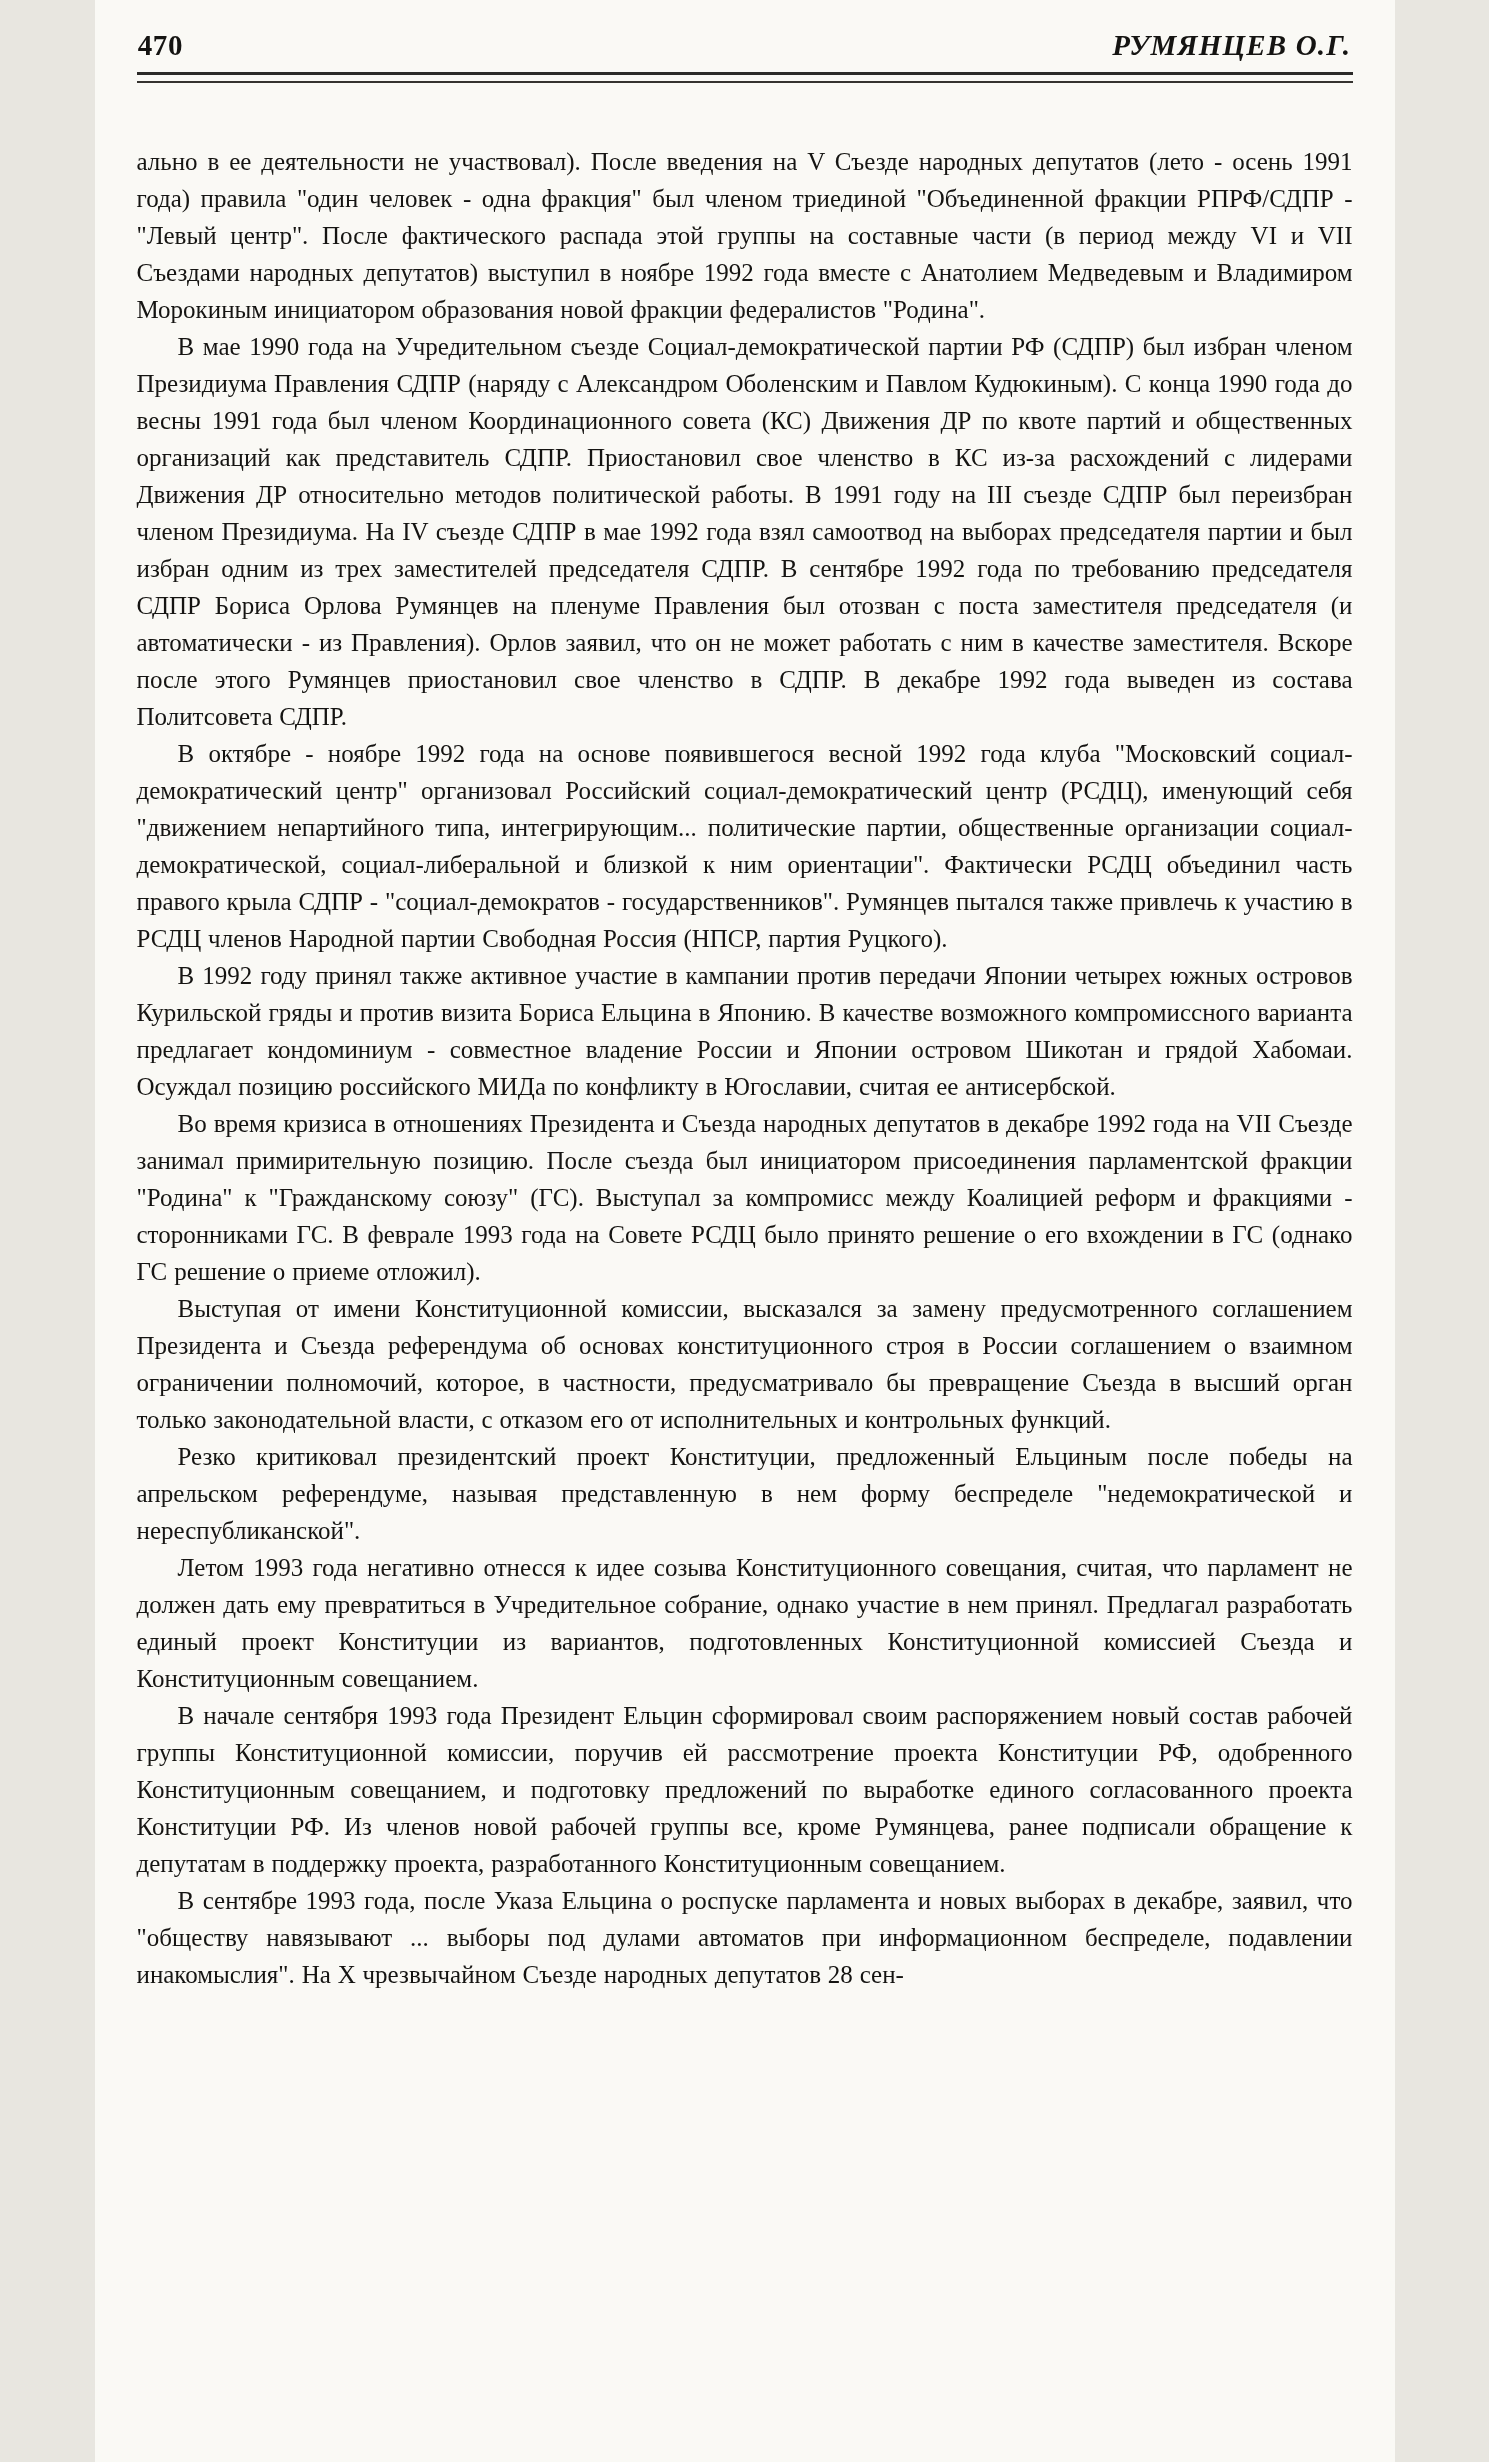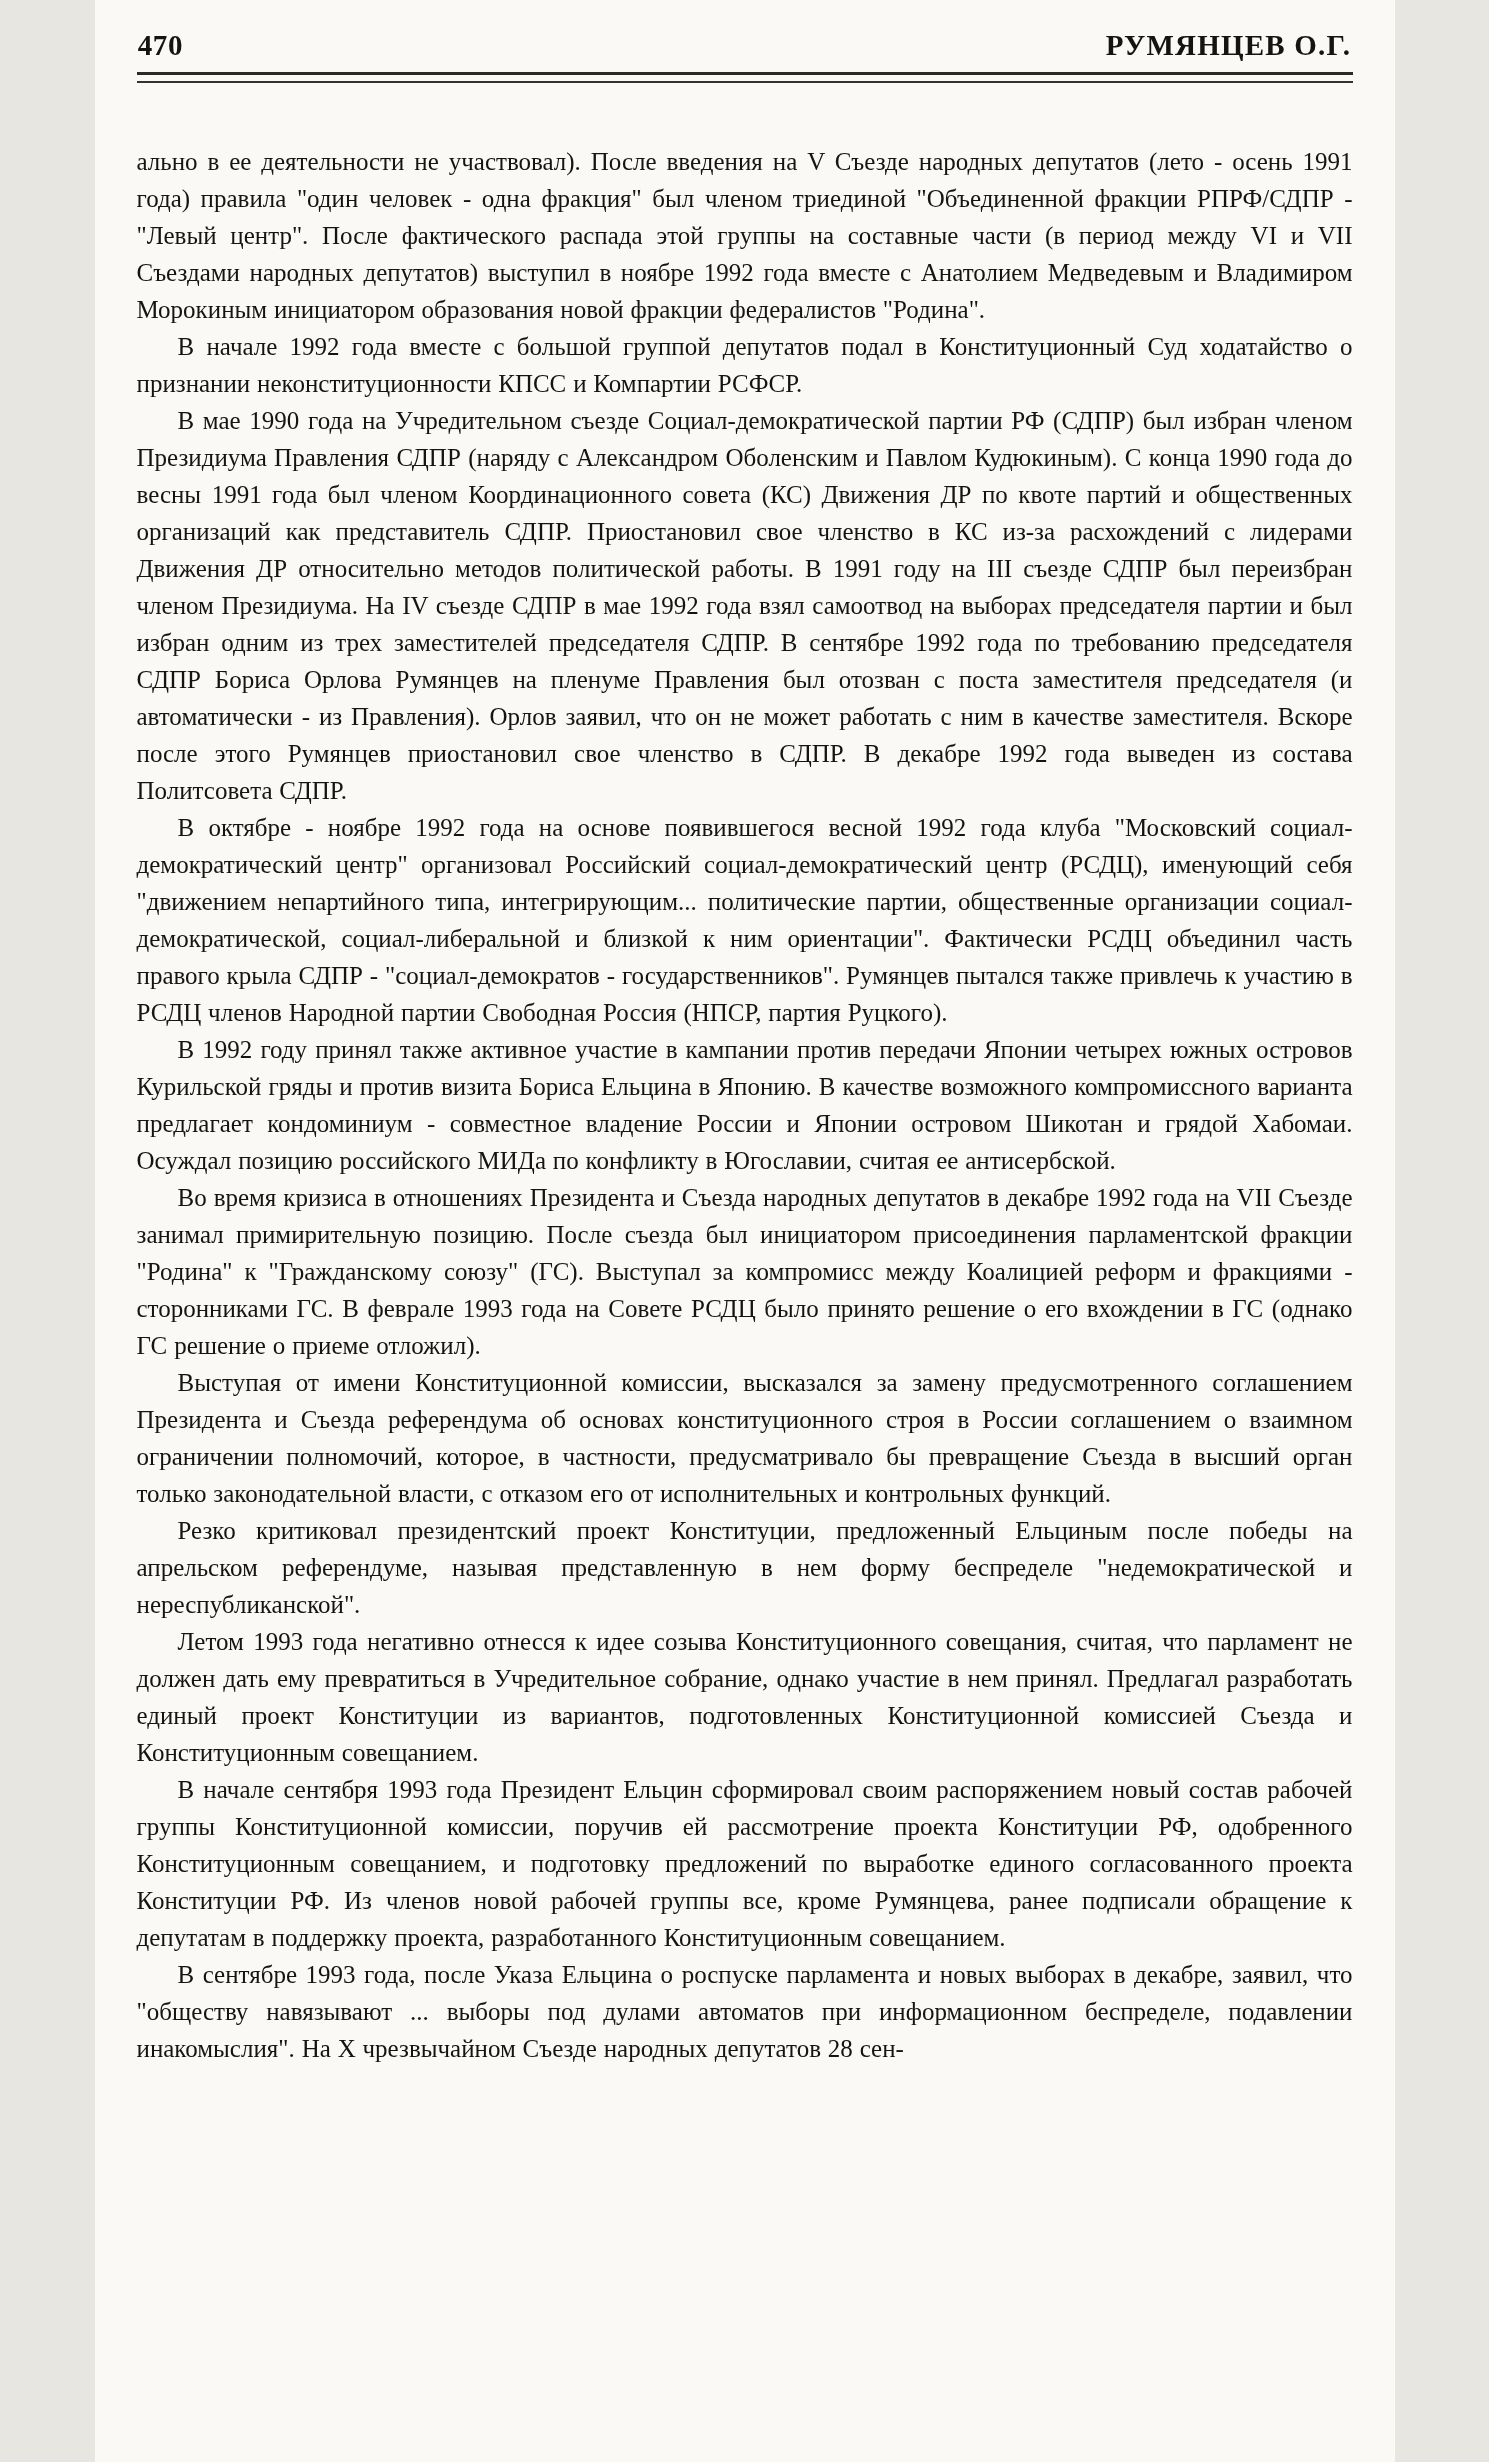--- a/index.html
+++ b/index.html
@@ -27,20 +27,21 @@
     line-height: 32px;
     font-weight: bold;
     padding: 0 1.2px;
   }
   .page-number {
     font-weight: bold;
     letter-spacing: 0.6px;
   }
   .running-title {
     font-weight: bold;
+    font-style: italic;
     letter-spacing: 1.2px;
   }
   .header-rule {
     margin-top: 11.2px;
     height: 6.2px;
     border-top: 3.7px solid #2b2a28;
     border-bottom: 2.5px solid #35332f;
     margin-bottom: 60px;
   }
   .body-text {
@@ -65,21 +66,20 @@
 
   <header class="page-header">
     <span class="page-number">470</span>
     <span class="running-title">РУМЯНЦЕВ О.Г.</span>
   </header>
 
   <div class="header-rule"></div>
 
   <main class="body-text">
       <p class="para no-indent">ально в ее деятельности не участвовал). После введения на V Съезде народных депутатов (лето - осень 1991 года) правила "один человек - одна фракция" был членом триединой "Объединенной фракции РПРФ/СДПР - "Левый центр". После фактического распада этой группы на составные части (в период между VI и VII Съездами народных депутатов) выступил в ноябре 1992 года вместе с Анатолием Медведевым и Владимиром Морокиным инициатором образования новой фракции федералистов "Родина".</p>
-      <p class="para">В начале 1992 года вместе с большой группой депутатов подал в Конституционный Суд ходатайство о признании неконституционности КПСС и Компартии РСФСР.</p>
       <p class="para">В мае 1990 года на Учредительном съезде Социал-демократической партии РФ (СДПР) был избран членом Президиума Правления СДПР (наряду с Александром Оболенским и Павлом Кудюкиным). С конца 1990 года до весны 1991 года был членом Координационного совета (КС) Движения ДР по квоте партий и общественных организаций как представитель СДПР. Приостановил свое членство в КС из-за расхождений с лидерами Движения ДР относительно методов политической работы. В 1991 году на III съезде СДПР был переизбран членом Президиума. На IV съезде СДПР в мае 1992 года взял самоотвод на выборах председателя партии и был избран одним из трех заместителей председателя СДПР. В сентябре 1992 года по требованию председателя СДПР Бориса Орлова Румянцев на пленуме Правления был отозван с поста заместителя председателя (и автоматически - из Правления). Орлов заявил, что он не может работать с ним в качестве заместителя. Вскоре после этого Румянцев приостановил свое членство в СДПР. В декабре 1992 года выведен из состава Политсовета СДПР.</p>
       <p class="para">В октябре - ноябре 1992 года на основе появившегося весной 1992 года клуба "Московский социал-демократический центр" организовал Российский социал-демократический центр (РСДЦ), именующий себя "движением непартийного типа, интегрирующим... политические партии, общественные организации социал-демократической, социал-либеральной и близкой к ним ориентации". Фактически РСДЦ объединил часть правого крыла СДПР - "социал-демократов - государственников". Румянцев пытался также привлечь к участию в РСДЦ членов Народной партии Свободная Россия (НПСР, партия Руцкого).</p>
       <p class="para">В 1992 году принял также активное участие в кампании против передачи Японии четырех южных островов Курильской гряды и против визита Бориса Ельцина в Японию. В качестве возможного компромиссного варианта предлагает кондоминиум - совместное владение России и Японии островом Шикотан и грядой Хабомаи. Осуждал позицию российского МИДа по конфликту в Югославии, считая ее антисербской.</p>
       <p class="para">Во время кризиса в отношениях Президента и Съезда народных депутатов в декабре 1992 года на VII Съезде занимал примирительную позицию. После съезда был инициатором присоединения парламентской фракции "Родина" к "Гражданскому союзу" (ГС). Выступал за компромисс между Коалицией реформ и фракциями - сторонниками ГС. В феврале 1993 года на Совете РСДЦ было принято решение о его вхождении в ГС (однако ГС решение о приеме отложил).</p>
       <p class="para">Выступая от имени Конституционной комиссии, высказался за замену предусмотренного соглашением Президента и Съезда референдума об основах конституционного строя в России соглашением о взаимном ограничении полномочий, которое, в частности, предусматривало бы превращение Съезда в высший орган только законодательной власти, с отказом его от исполнительных и контрольных функций.</p>
       <p class="para">Резко критиковал президентский проект Конституции, предложенный Ельциным после победы на апрельском референдуме, называя представленную в нем форму беспределе "недемократической и нереспубликанской".</p>
       <p class="para">Летом 1993 года негативно отнесся к идее созыва Конституционного совещания, считая, что парламент не должен дать ему превратиться в Учредительное собрание, однако участие в нем принял. Предлагал разработать единый проект Конституции из вариантов, подготовленных Конституционной комиссией Съезда и Конституционным совещанием.</p>
       <p class="para">В начале сентября 1993 года Президент Ельцин сформировал своим распоряжением новый состав рабочей группы Конституционной комиссии, поручив ей рассмотрение проекта Конституции РФ, одобренного Конституционным совещанием, и подготовку предложений по выработке единого согласованного проекта Конституции РФ. Из членов новой рабочей группы все, кроме Румянцева, ранее подписали обращение к депутатам в поддержку проекта, разработанного Конституционным совещанием.</p>
       <p class="para">В сентябре 1993 года, после Указа Ельцина о роспуске парламента и новых выборах в декабре, заявил, что "обществу навязывают ... выборы под дулами автоматов при информационном беспределе, подавлении инакомыслия". На X чрезвычайном Съезде народных депутатов 28 сен-</p>
     </main>

